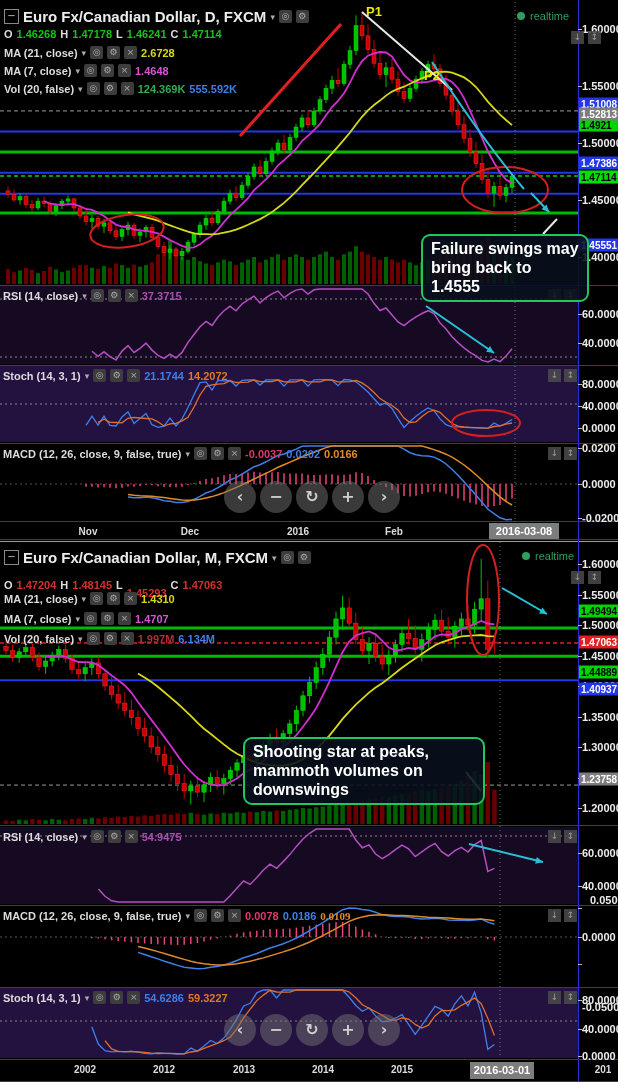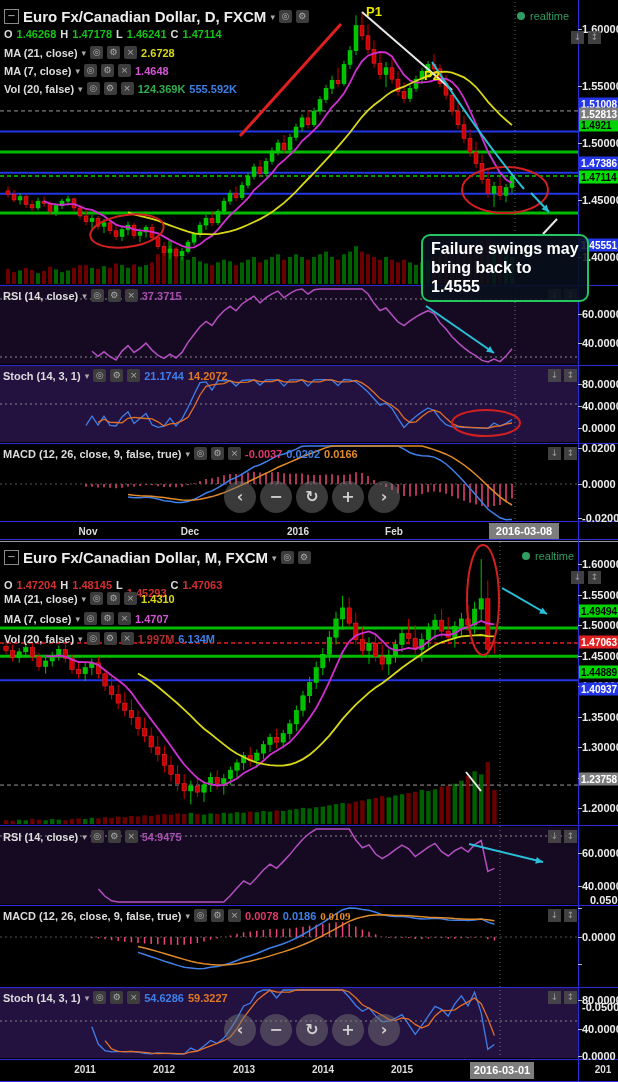--- a/index.html
+++ b/index.html
@@ -885,20 +885,21 @@
   <div class="hdr-row" style="left:3px;top:991px">
     <span class="lbl">Stoch (14, 3, 1)</span>
     <span class="caret ico">▾</span>
     <div class="mini-btn ico">◎</div>
     <div class="mini-btn ico">⚙</div>
     <div class="mini-btn ico">×</div>
     <span class="val" style="color: rgb(63, 127, 232); text-align: center;">54.6286</span>
     <span class="val" style="color: rgb(224, 120, 32);">59.3227</span>
   </div>
 
+  <div class="annot" style="left:243px;top:737px;width:222px">Shooting star at peaks, mammoth volumes on downswings</div>
   <div class="realtime" style="left:522px;top:550px">
     <div class="rt-dot"></div>
     <span>realtime</span>
   </div>
   <div class="nav" style="left:224px;top:1014px">
     <div class="nav-btn ico">‹</div>
     <div class="nav-btn ico">−</div>
     <div class="nav-btn ico">↻</div>
     <div class="nav-btn ico">+</div>
     <div class="nav-btn ico">›</div>
@@ -988,19 +989,19 @@
     <div class="pane-btn ico" style="left: 548px; top: 909px;">↓</div>
     <div class="pane-btn ico" style="left: 564px; top: 909px;">↕</div>
     <div class="pane-btn ico" style="left: 548px; top: 991px;">↓</div>
     <div class="pane-btn ico" style="left: 564px; top: 991px;">↕</div>
     <div class="pane-btn ico" style="left: 571px; top: 571px;">↓</div>
     <div class="pane-btn ico" style="left: 588px; top: 571px;">↕</div>
     <div class="tl" style="left: 88px; top: 526px;">Nov</div>
     <div class="tl" style="left: 190px; top: 526px;">Dec</div>
     <div class="tl" style="left: 298px; top: 526px;">2016</div>
     <div class="tl" style="left: 394px; top: 526px;">Feb</div>
-    <div class="tl" style="left: 85px; top: 1064px;">2011</div>
+    <div class="tl" style="left: 85px; top: 1064px;">2002</div>
     <div class="tl" style="left: 164px; top: 1064px;">2012</div>
     <div class="tl" style="left: 244px; top: 1064px;">2013</div>
     <div class="tl" style="left: 323px; top: 1064px;">2014</div>
     <div class="tl" style="left: 402px; top: 1064px;">2015</div>
     <div class="tl" style="left: 603px; top: 1064px;">201</div>
   </div>
 
 </body></html>

